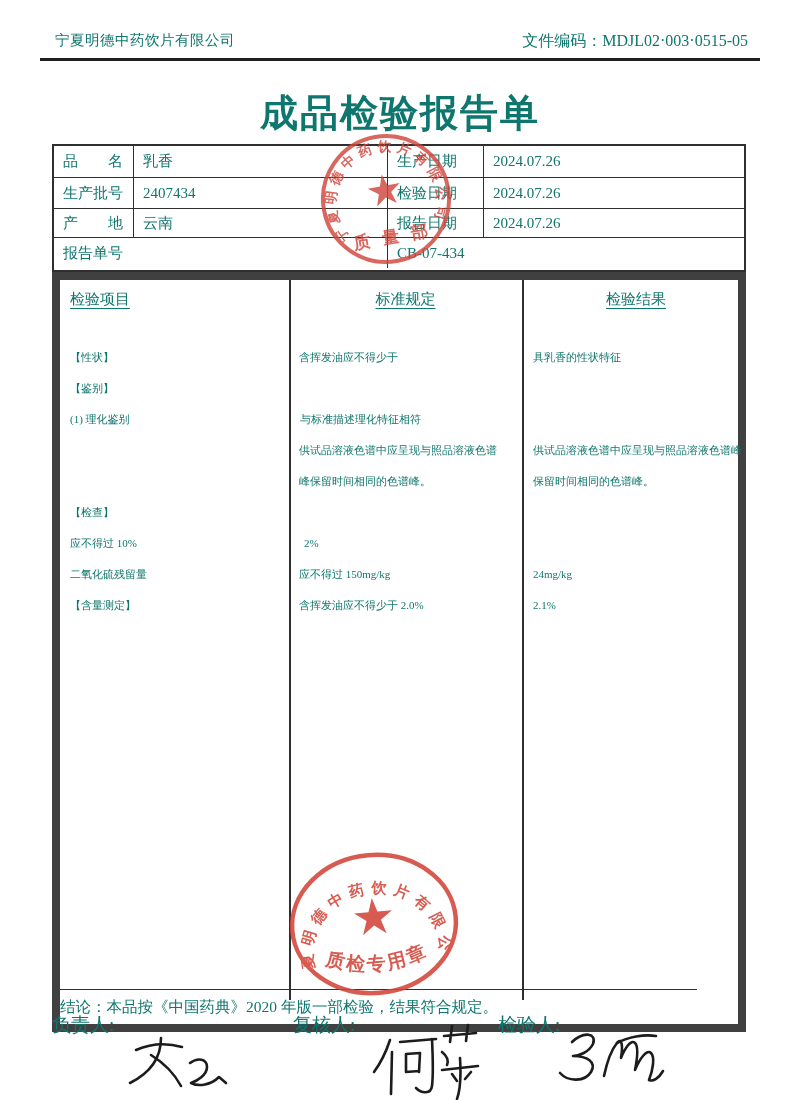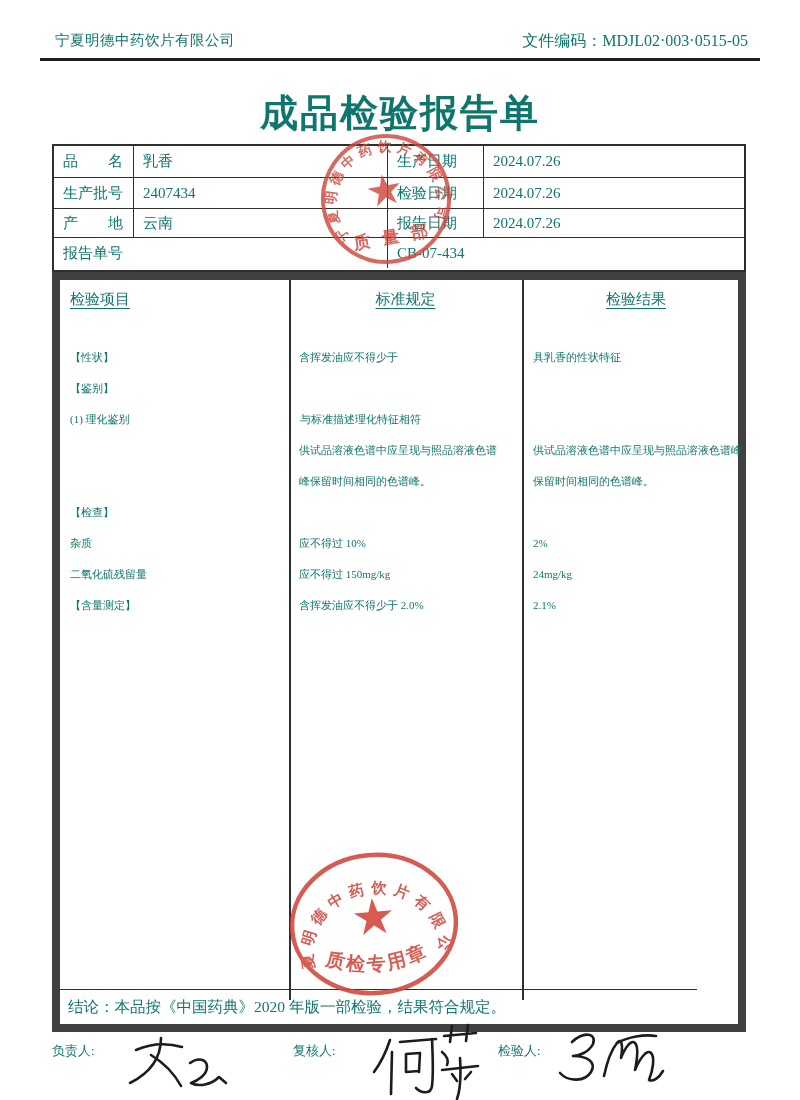--- a/index.html
+++ b/index.html
@@ -41,25 +41,25 @@
   .h-item{left:10px;}
   .h-std{left:229px;width:233px;text-align:center;}
   .h-res{left:462px;width:228px;text-align:center;}
   .rows{position:absolute;left:0;top:62px;width:690px;font-size:11px;line-height:31px;}
   .irow{display:flex;align-items:flex-start;}
   .c1{width:229px;box-sizing:border-box;padding-left:10px;flex:none;}
   .c2{width:233px;box-sizing:border-box;padding-left:10px;padding-right:20px;flex:none;}
   .c3{width:224px;box-sizing:border-box;padding-left:11px;padding-right:2px;flex:none;}
   .conclusion{
     position:absolute;left:0;bottom:0;width:637px;height:35px;box-sizing:border-box;
-    border-top:1.5px solid #2f2f2f;line-height:33px;padding-left:8px;font-size:15.5px;white-space:pre;
-  }
-
-  
-  .sig-label{font-size:13px;top:1042px;}
+    border-top:1.5px solid #2f2f2f;line-height:33px;font-size:15.5px;white-space:pre;
+  }
+
+  
+  .sig-label{font-size:19px;top:1012px;}
   .sig-svg{left:0;top:1020px;pointer-events:none;}
 
   
   .stamp{pointer-events:none;z-index:6;}
   .stamp-top{left:318px;top:128px;transform:rotate(-10deg);}
   .stamp-bottom{left:285px;top:848px;transform:rotate(-5deg);}
 </style>
 </head>
 <body>
 
@@ -118,21 +118,20 @@
         <div class="c1"></div>
         <div class="c2">供试品溶液色谱中应呈现与照品溶液色谱峰保留时间相同的色谱峰。</div>
         <div class="c3">供试品溶液色谱中应呈现与照品溶液色谱峰保留时间相同的色谱峰。</div>
       </div>
       <div class="irow">
         <div class="c1">【检查】</div>
         <div class="c2"></div>
         <div class="c3"></div>
       </div>
       <div class="irow">
-        <div class="c1">杂质</div>
         <div class="c2">应不得过 10%</div>
         <div class="c3">2%</div>
       </div>
       <div class="irow">
         <div class="c1">二氧化硫残留量</div>
         <div class="c2">应不得过 150mg/kg</div>
         <div class="c3">24mg/kg</div>
       </div>
       <div class="irow">
         <div class="c1">【含量测定】</div>

